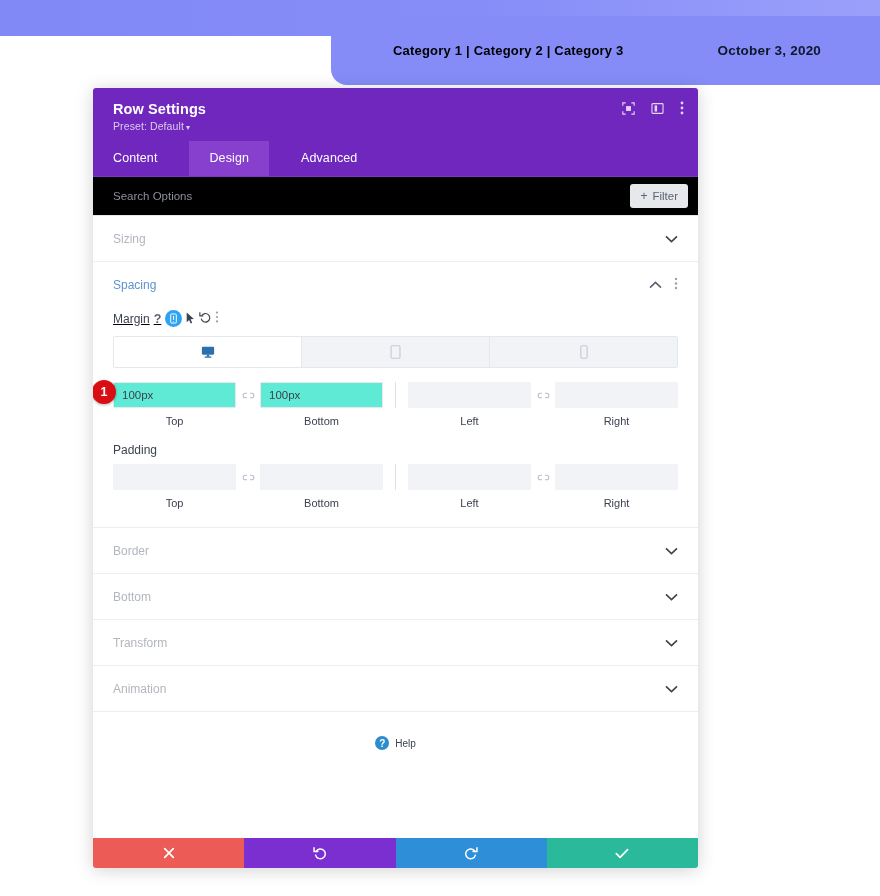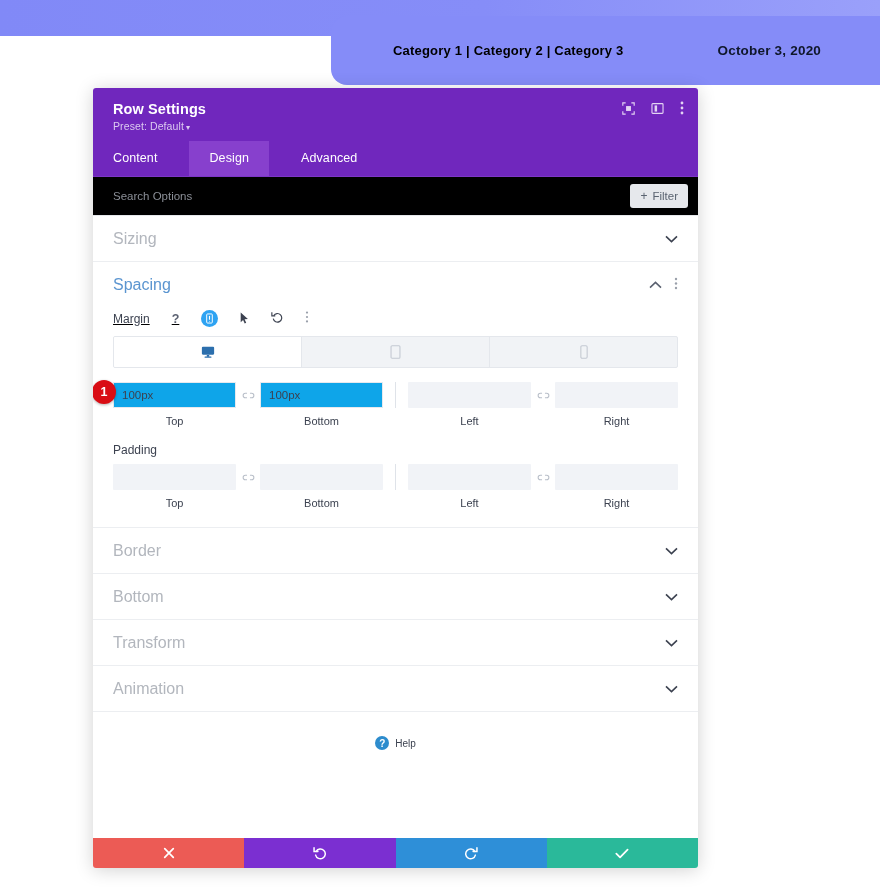--- a/index.html
+++ b/index.html
@@ -90,31 +90,31 @@
   .body-scroll { flex: 1 1 auto; overflow: hidden; background: #fff; }
 
   .accordion {
     border-bottom: 1px solid #eceef1;
     padding: 0 20px;
   }
   .acc-head {
     display: flex; align-items: center; justify-content: space-between;
     height: 45px; cursor: pointer;
   }
-  .acc-title { font-size: 16px; color: #b2b6bd; font-weight: normal; }
+  .acc-title { font-size: 12px; color: #b2b6bd; font-weight: normal; }
   .acc-title.open { color: #5b95d0; }
   .acc-right { display: flex; align-items: center; gap: 12px; }
   .chev { color: #5a6170; font-size: 12px; line-height: 1; }
   .chev.light { color: #3c4250; }
   .dots-v { color: #9aa0ab; letter-spacing: 0; font-size: 12px; }
 
   .acc-body { padding: 3px 0 18px; }
 
   .field-label-row {
-    display: flex; align-items: center; gap: 22px; margin-bottom: 9px; text-decoration: underline;
+    display: flex; align-items: center; gap: 4px; margin-bottom: 9px; text-decoration: underline;
   }
   .field-label { font-size: 12px; color: #3c4250; }
   .ico-q { color:#5b6171; font-size: 12.5px; font-weight: bold; cursor:pointer; }
   .ico-resp {
     width: 17px; height: 17px; border-radius: 50%; background: #2ea3f2;
     display: flex; align-items: center; justify-content: center; cursor: pointer;
   }
   .ico-cursor { color: #3c4250; font-size: 11px; cursor:pointer; }
   .ico-undo { color: #3c4250; font-size: 12.5px; cursor:pointer; }
 
@@ -136,21 +136,21 @@
   .sp-divider {
     width: 1px; background: #dfe3e9; height: 26px; margin: 0 12px; flex: 0 0 1px;
     align-self: flex-start;
   }
   .sp-field { display: flex; flex-direction: column; align-items: center; flex: 1 1 0; }
   .sp-input {
     width: 100%; height: 26px; border: none; background: #f1f3f7;
     font-family: inherit; font-size: 11.5px; color: #3c4250;
     padding: 0 8px; outline: none; border-radius: 1px;
   }
-  .sp-input.filled { background: #0ea5e9; border: 1px solid #e6e9ee; }
+  .sp-input.filled { background: #5eead4; border: 1px solid #e6e9ee; }
   .sp-caption { font-size: 11px; color: #3c4250; margin-top: 7px; }
   .link-ico {
     flex: 0 0 auto; width: 24px; height: 26px;
     display: flex; align-items: center; justify-content: center;
     color: #b9bfc9; cursor: pointer;
   }
 
   .marker {
     position: absolute; left: -21px; top: -2px;
     width: 24px; height: 24px; border-radius: 50%;

